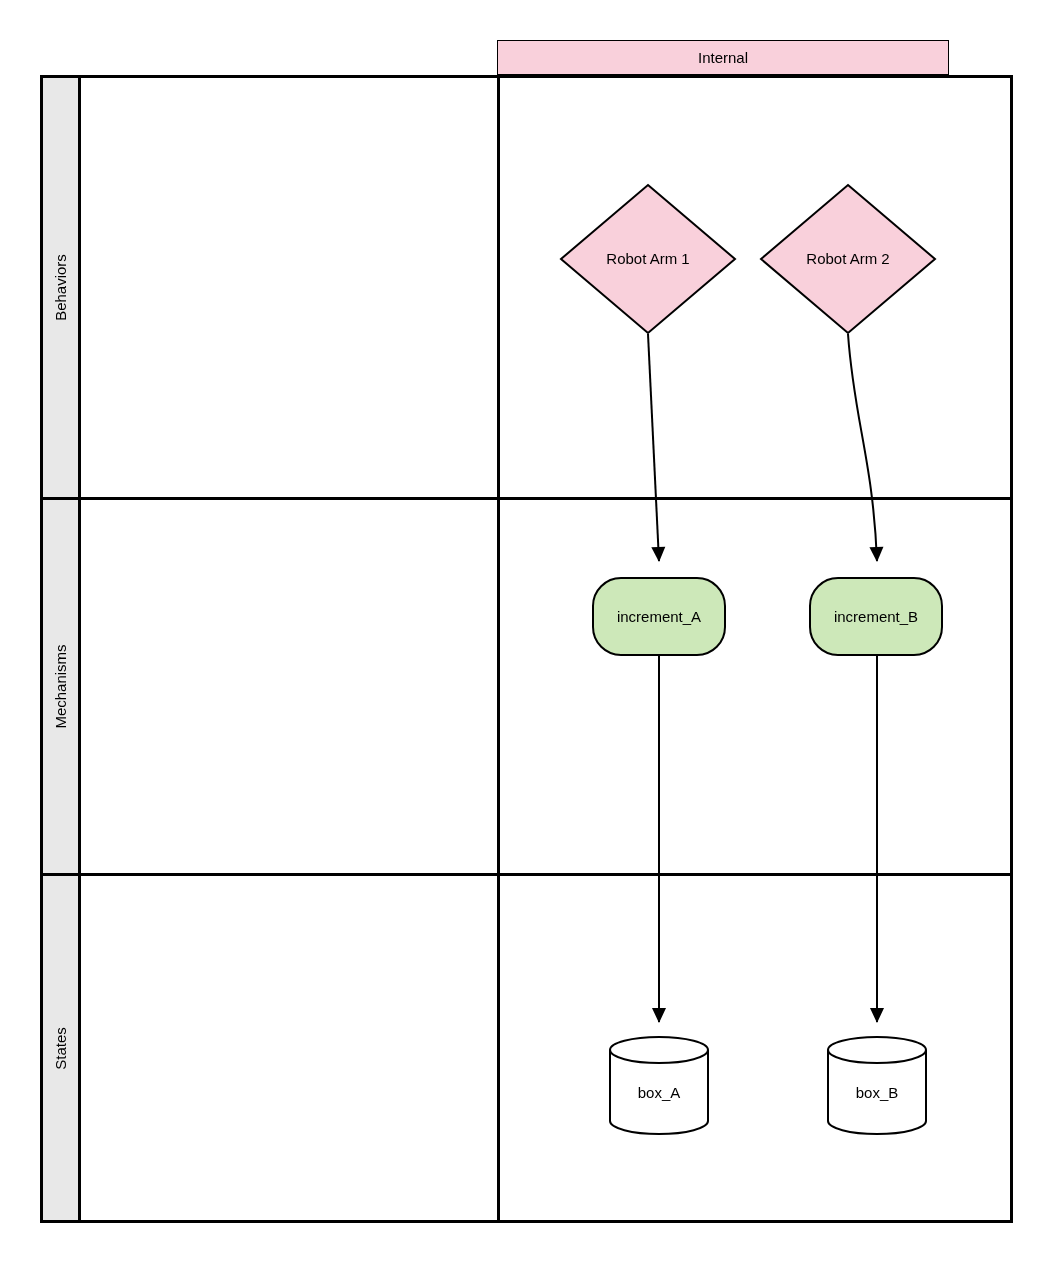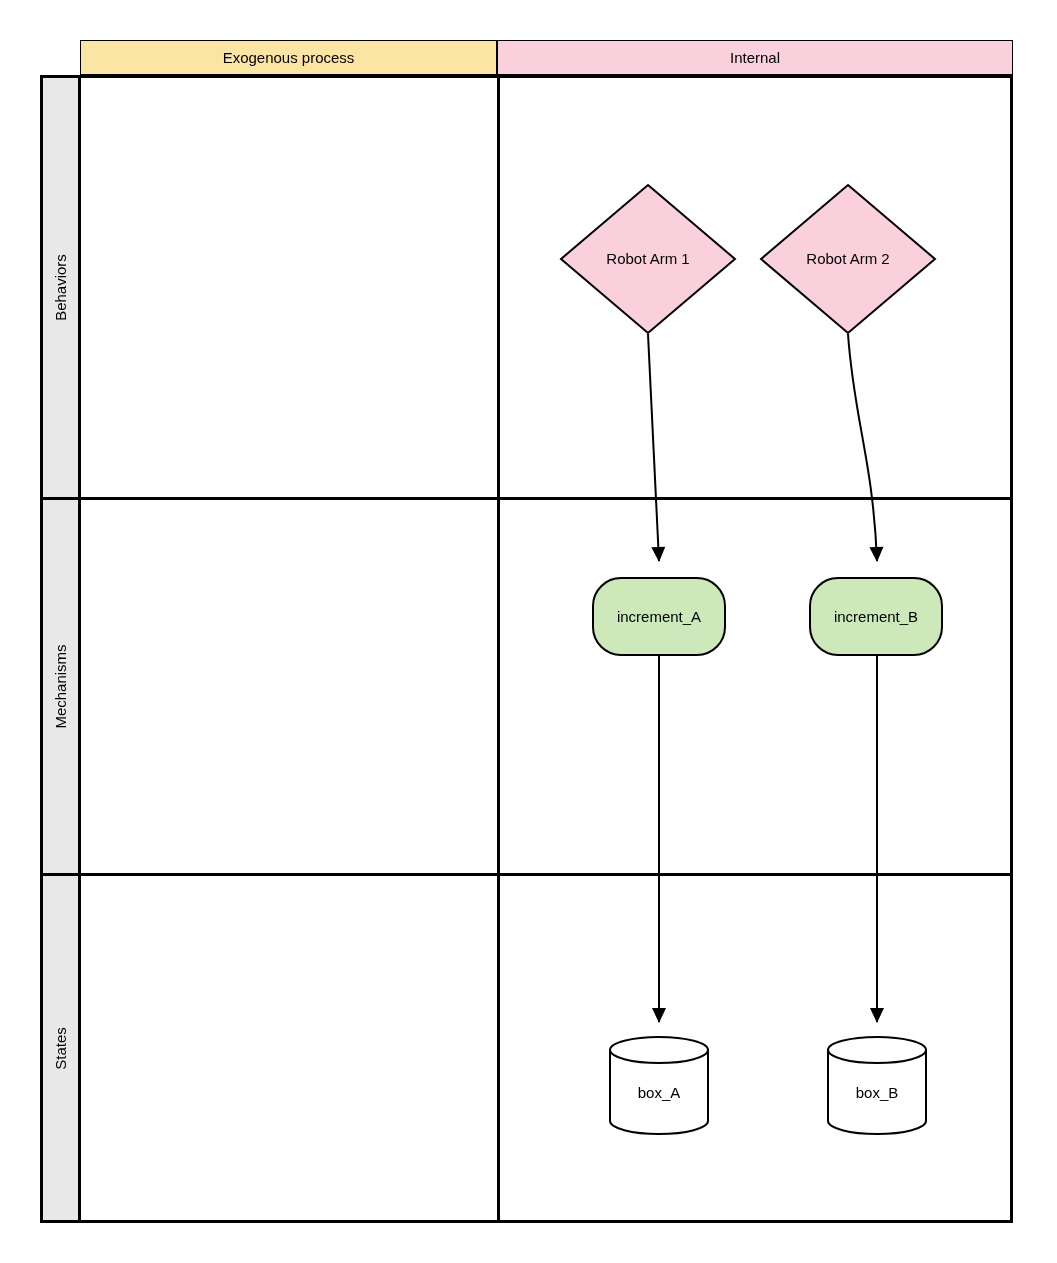--- a/index.html
+++ b/index.html
@@ -22,21 +22,21 @@
     height: 35px;
     box-sizing: border-box;
     border: 1.5px solid #000000;
     display: flex;
     align-items: center;
     justify-content: center;
     font-size: 15px;
     color: #000000;
   }
   .header-exo { left: 80px;  width: 417px; }
-  .header-int { left: 497px; width: 516px; }
+  .header-int { left: 497px; width: 452px; }
   
   .lane-grid {
     position: absolute;
     left: 40px;
     top: 75px;
     width: 973px;
     height: 1148px;
     box-sizing: border-box;
     background: #000000;
     display: grid;
@@ -79,23 +79,20 @@
   .shape-outline {
     stroke: #000000;
     stroke-width: 2;
   }
 </style>
 </head>
 <body>
 
 <div class="canvas">
 
-  <div class="header-cell header-exo" style="background-color: rgb(251, 229, 162);">
-    <span>Exogenous process</span>
-  </div>
   <div class="header-cell header-int" style="background-color: rgb(249, 208, 219);">
     <span>Internal</span>
   </div>
 
   <div class="lane-grid">
     <div class="cell lane-label" style="background-color: rgb(232, 232, 232);">
       <span>Behaviors</span>
     </div>
     <div class="cell"></div>
     <div class="cell"></div>

